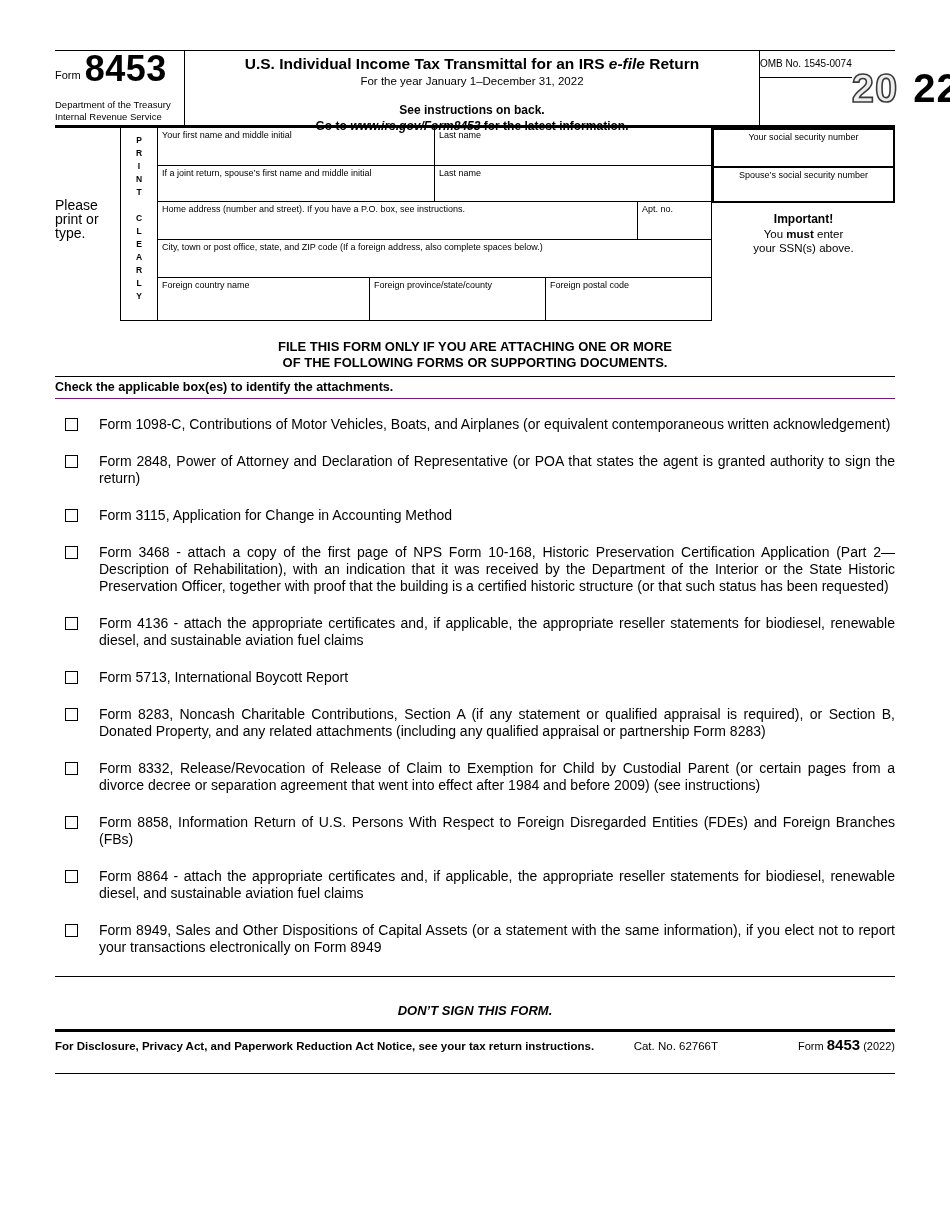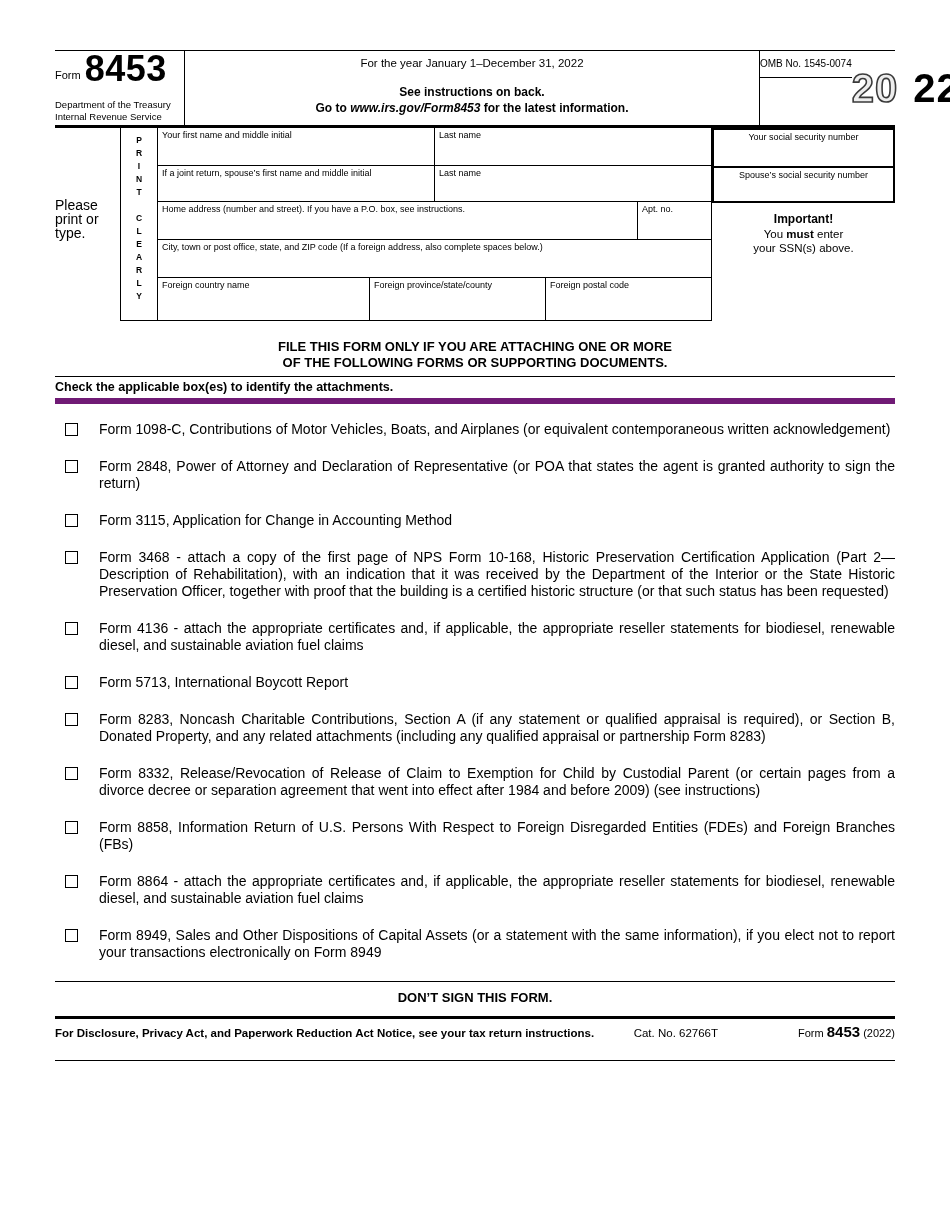--- a/index.html
+++ b/index.html
@@ -48,30 +48,30 @@
   .fc-postal { flex: 1; }
   .right-col { width: 183px; }
   .ssn-box { border: 2px solid #000; height: 40px; padding: 2px 4px; background: #fff; }
   .ssn-box + .ssn-box { margin-top: -2px; height: 37px; }
   .ssn-label { font-size: 9px; font-weight: 400; line-height: 10.5px; display: block; text-align: center; }
   .important { text-align: center; padding-top: 9px; font-size: 11.5px; line-height: 14.5px; }
   .imp-title { font-weight: 700; font-size: 12px; }
 
   
   .banner { margin-top: 18px; text-align: center; font-weight: 700; font-size: 13px; line-height: 16px; padding-bottom: 5px; border-bottom: 1px solid #000; }
-  .check-instr { font-weight: 700; font-size: 12.5px; padding: 3px 0 4px; border-bottom: 6px solid #701a75; }
+  .check-instr { font-weight: 700; font-size: 12.5px; padding: 3px 0 4px; border-bottom: 1px solid #701a75; }
 
   
   .attachments { margin-top: 17px; }
   .attach-item { display: flex; margin-bottom: 20px; }
   .checkbox { width: 13px; height: 13px; border: 1.3px solid #000; margin-left: 10px; margin-top: 2px; flex-shrink: 0; background: #fff; }
   .attach-text { flex: 1; margin-left: 21px; font-size: 14px; line-height: 17px; text-align: justify; }
 
   
-  .dont-sign-wrap { border-top: 1px solid #000; text-align: center; padding: 6px 0 10px; }
+  .dont-sign-wrap { border-top: 1px solid #000; text-align: center; padding: 24px 0 10px; font-style: italic; }
   .dont-sign { font-weight: 700; font-size: 13px; }
   .footer-row { border-top: 3px solid #000; border-bottom: 1px solid #000; display: flex; align-items: baseline; padding: 4px 0 20px; }
   .disclosure { font-weight: 700; font-size: 11.5px; flex: 1; }
   .cat-no { font-size: 11.5px; margin-right: 80px; white-space: nowrap; }
   .form-footer { font-size: 11px; white-space: nowrap; }
   .form-footer .num { font-size: 15px; font-weight: 700; }
 </style>
 </head>
 <body>
 
@@ -82,20 +82,21 @@
       <div class="form-id">
         <span class="form-word">Form</span>
         <span class="form-number">8453</span>
       </div>
       <div class="agency">
         <div>Department of the Treasury</div>
         <div>Internal Revenue Service</div>
       </div>
     </div>
     <div class="header-center">
+      <div class="form-title"><span>U.S. Individual Income Tax Transmittal for an IRS </span><span class="italic">e-file</span><span> Return</span></div>
       <div class="year-line">For the year January 1–December 31, 2022</div>
       <div class="see-note">See instructions on back.</div>
       <div class="goto-line"><span>Go to </span><span class="italic">www.irs.gov/Form8453</span><span> for the latest information.</span></div>
     </div>
     <div class="header-right">
       <div class="omb">OMB No. 1545-0074</div>
       <div class="year-badge">
           <span class="year-outline">20</span>
           <span>22</span>
         </div>

